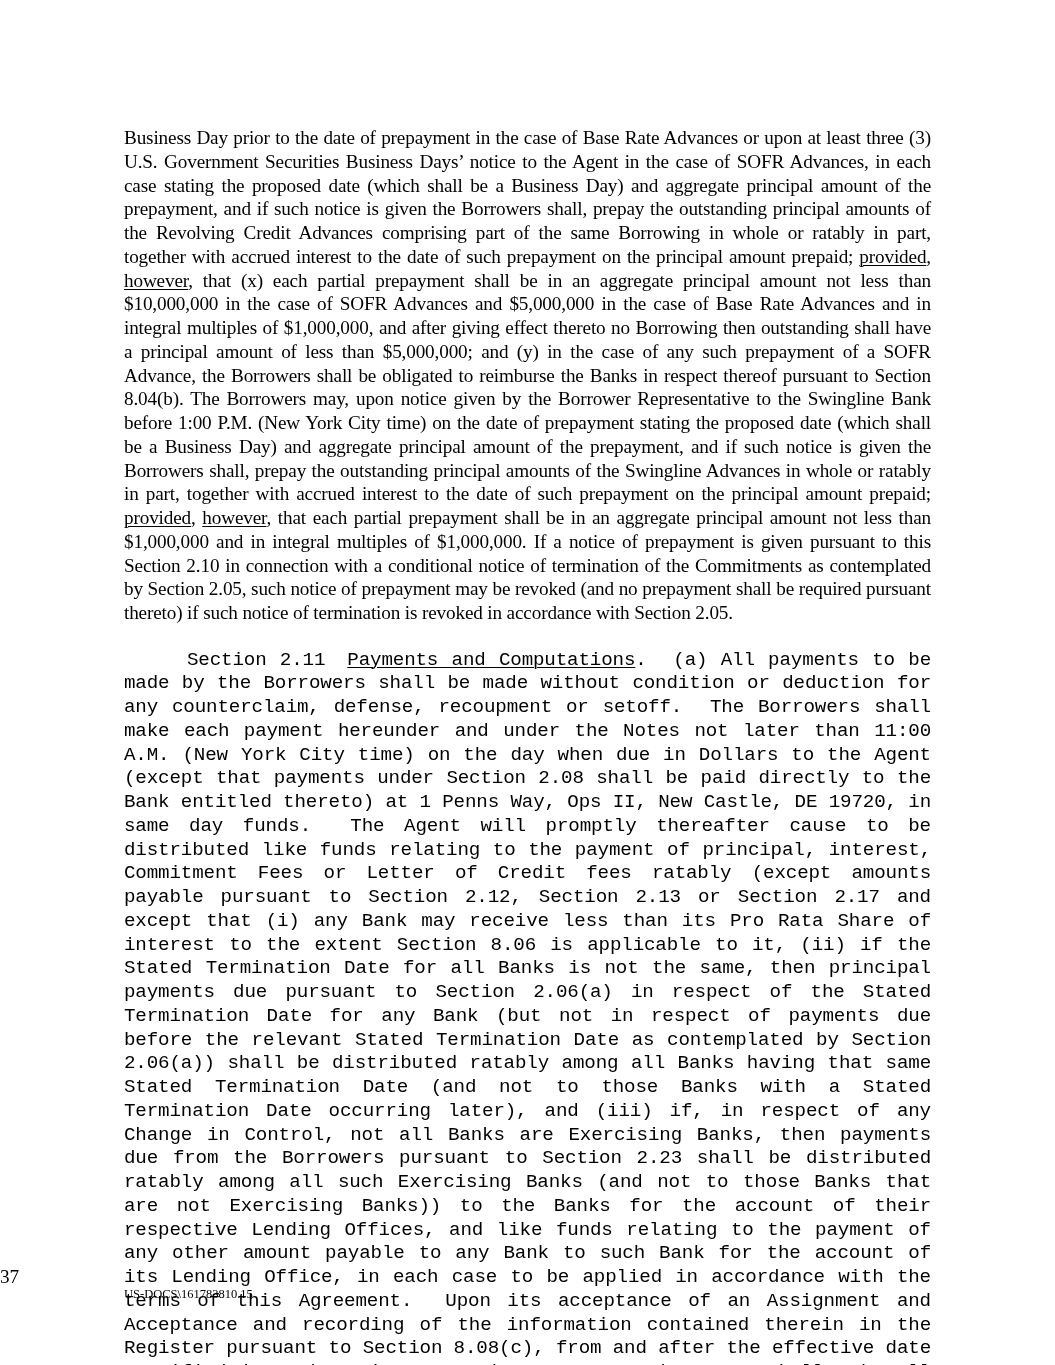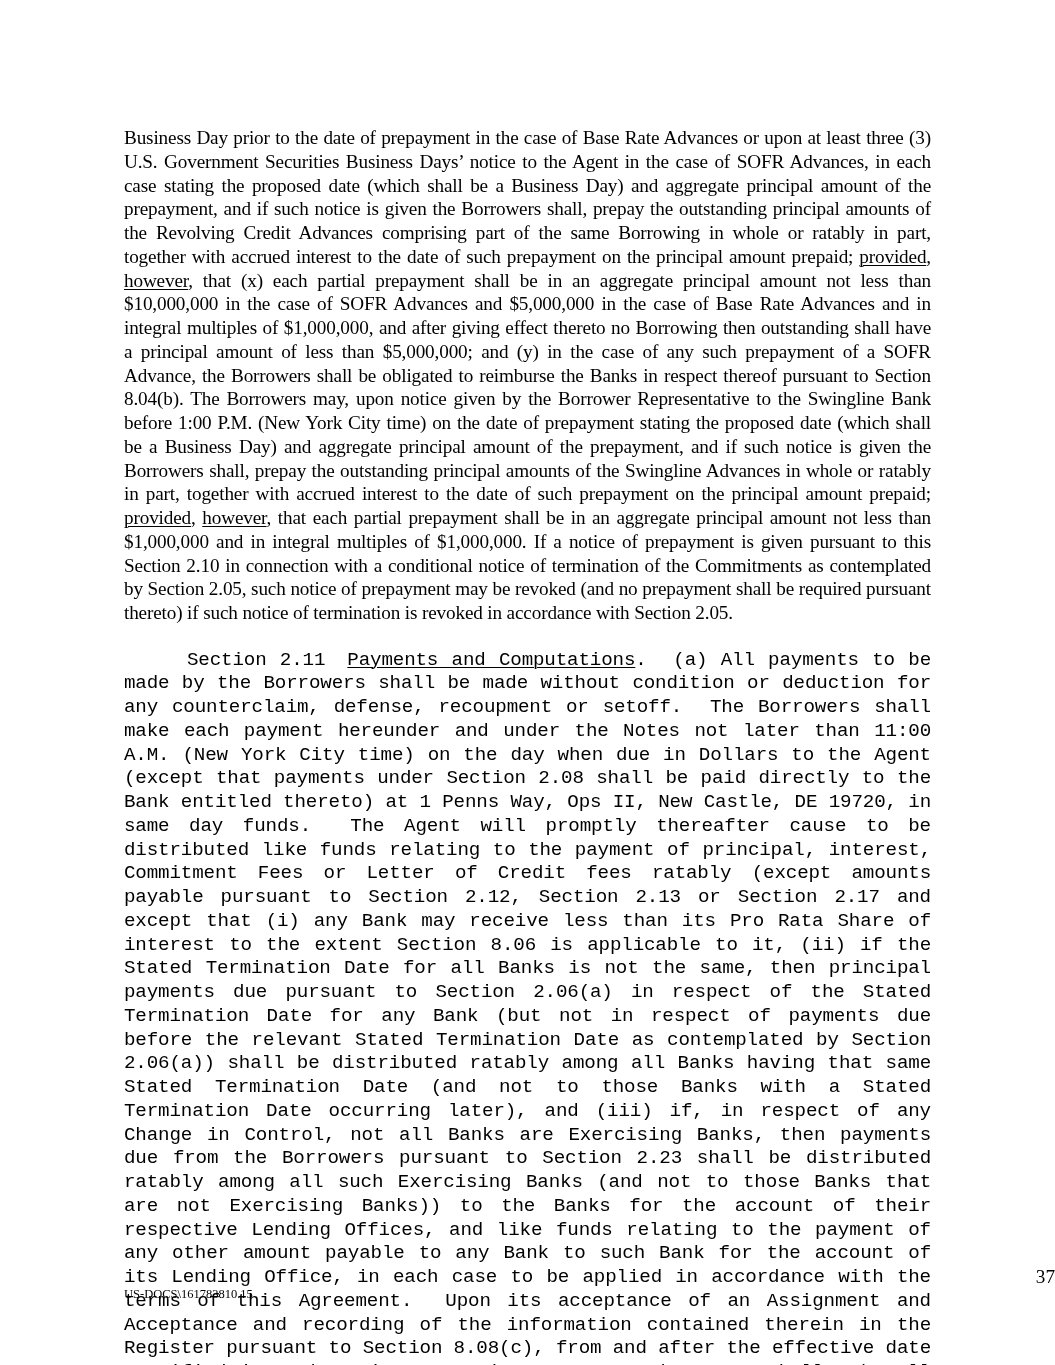--- a/index.html
+++ b/index.html
@@ -51,21 +51,21 @@
     }
     .tab-gap {
       display: inline-block;
       width: 22px;
     }
     .page-number {
       position: absolute;
       left: 0;
       width: 1055px;
       top: 1265px;
-      text-align: right;
+      text-align: left;
       font-size: 19.2px;
       line-height: 24px;
     }
     .doc-id {
       position: absolute;
       left: 124px;
       top: 1286px;
       font-size: 12.5px;
       line-height: 16px;
     }

